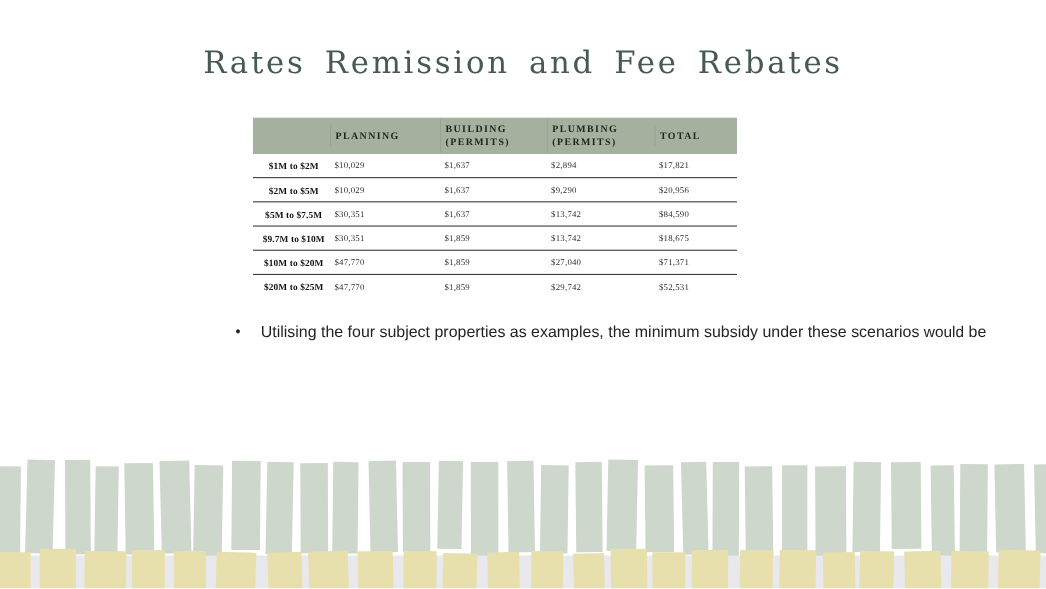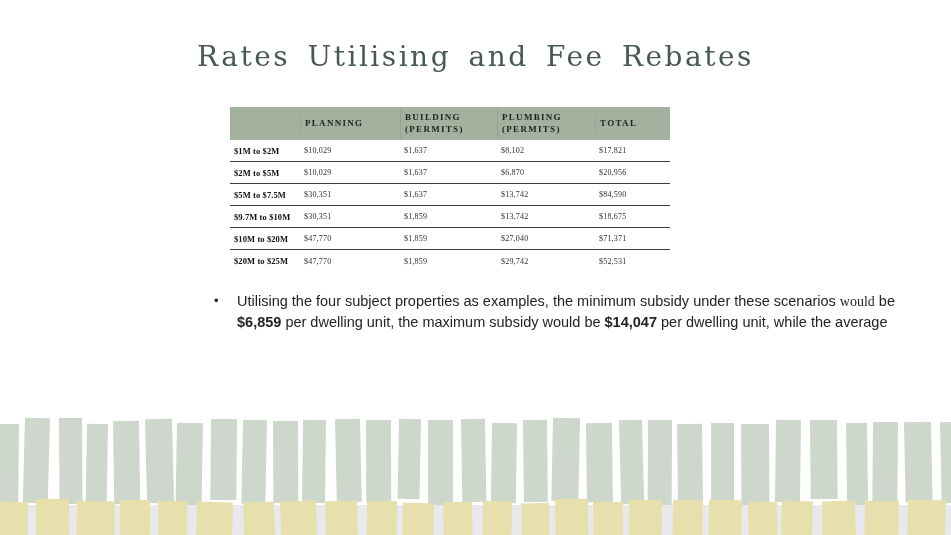--- a/index.html
+++ b/index.html
@@ -29,68 +29,68 @@
     padding:4px 2px 4px 4px;white-space:pre-line;
     border-left:1px solid rgba(0,0,0,0.07);
   }
   .th.corner{border-left:none;}
   .tr{height:22px;align-items:center;border-bottom:1.5px solid var(--table-row-line,#3C3C3C);}
   .tr:last-child{border-bottom:none;}
   .td{
     font-family:"Liberation Serif",serif;
     font-size:8px;color:#2e2e2e;padding-left:4px;letter-spacing:0.2px;
   }
-  .td.label{font-weight:bold;font-size:8.5px;color:#101010;letter-spacing:0.1px;}
+  .td.label{font-weight:bold;font-size:8.5px;color:#101010;letter-spacing:0.1px;text-align:center;}
   
   .bullet-block{position:absolute;left:214px;top:291px;display:flex;align-items:flex-start;}
   .bullet-marker{flex:none;width:23px;font-size:13px;line-height:20px;color:#222;}
   .bullet-text{font-size:14.5px;line-height:20px;color:#232323;}
   .bullet-text .line{white-space:nowrap;}
   .bullet-text .b{font-weight:bold;}
-  .bullet-text .serif{font-family:Liberation Serif, serif;font-size:14px;}
+  .bullet-text .serif{font-family:Liberation Sans, sans-serif;font-size:14px;}
   
   .pattern{position:absolute;left:0;right:0;bottom:0;height:117px;}
   .green-row{position:absolute;top:0;left:0;right:0;height:90px;}
   .gbar{position:absolute;transform-origin:50% 0;}
   .tan-strip{
     position:absolute;left:0;right:0;bottom:0;height:30px;
     background:var(--pattern-gray,#E9E9ED);
   }
   .tbar{position:absolute;height:37px;transform-origin:50% 0;}
 </style>
 </head>
 <body>
 
 <div class="slide">
 
-  <h1 class="title">Rates Utilising and Fee Rebates</h1>
+  <h1 class="title">Rates Remission and Fee Rebates</h1>
 
   <div class="fees-table">
     <div class="thead">
         <div class="th corner"></div>
         <div class="th">PLANNING</div>
         <div class="th">BUILDING
 (PERMITS)</div>
         <div class="th">PLUMBING
 (PERMITS)</div>
         <div class="th">TOTAL</div>
       </div>
     <div class="tbody">
         <div class="tr">
           <div class="td label">$1M to $2M</div>
           <div class="td">$10,029</div>
           <div class="td">$1,637</div>
-          <div class="td">$8,102</div>
+          <div class="td">$2,894</div>
           <div class="td">$17,821</div>
         </div>
         <div class="tr">
           <div class="td label">$2M to $5M</div>
           <div class="td">$10,029</div>
           <div class="td">$1,637</div>
-          <div class="td">$6,870</div>
+          <div class="td">$9,290</div>
           <div class="td">$20,956</div>
         </div>
         <div class="tr">
           <div class="td label">$5M to $7.5M</div>
           <div class="td">$30,351</div>
           <div class="td">$1,637</div>
           <div class="td">$13,742</div>
           <div class="td">$84,590</div>
         </div>
         <div class="tr">
@@ -114,21 +114,20 @@
           <div class="td">$29,742</div>
           <div class="td">$52,531</div>
         </div>
       </div>
   </div>
 
   <div class="bullet-block">
     <span class="bullet-marker">•</span>
     <div class="bullet-text">
         <div class="line"><span>Utilising the four subject properties as examples, the minimum subsidy under these scenarios </span><span class="serif">would</span><span> be</span></div>
-        <div class="line"><span class="b">$6,859</span><span> per dwelling unit, the maximum subsidy would be </span><span class="b">$14,047</span><span> per dwelling unit, while the average</span></div>
       </div>
   </div>
 
   <div class="pattern">
     <div class="green-row">
         <div class="gbar" style="left: -6px; width: 25.2px; height: 82.3px; top: 5.9px; transform: rotate(0.52deg); background: rgb(205, 215, 203);"></div>
         <div class="gbar" style="left: 25.4px; width: 24.7px; height: 85.3px; top: 0.4px; transform: rotate(1.49deg); background: rgb(205, 215, 203);"></div>
         <div class="gbar" style="left: 58.6px; width: 22.5px; height: 85.9px; top: 0.4px; transform: rotate(-0.35deg); background: rgb(205, 215, 203);"></div>
         <div class="gbar" style="left: 86.8px; width: 21.2px; height: 83.4px; top: 5.5px; transform: rotate(0.93deg); background: rgb(205, 215, 203);"></div>
         <div class="gbar" style="left: 113.3px; width: 26.2px; height: 82.9px; top: 3px; transform: rotate(-0.89deg); background: rgb(205, 215, 203);"></div>

